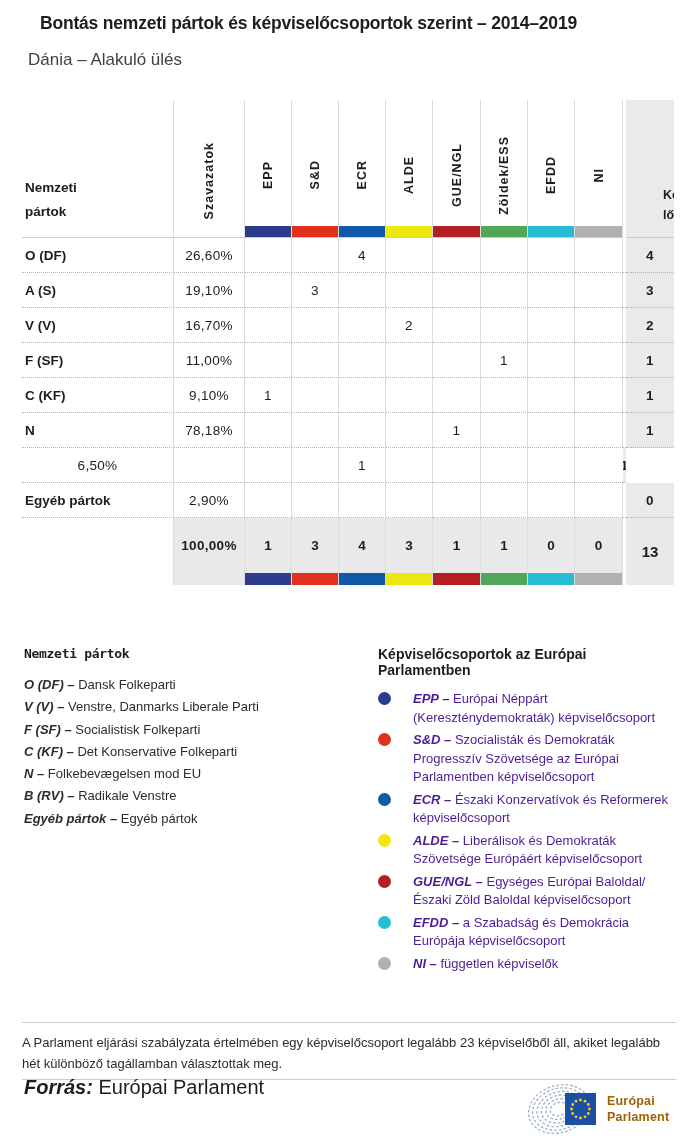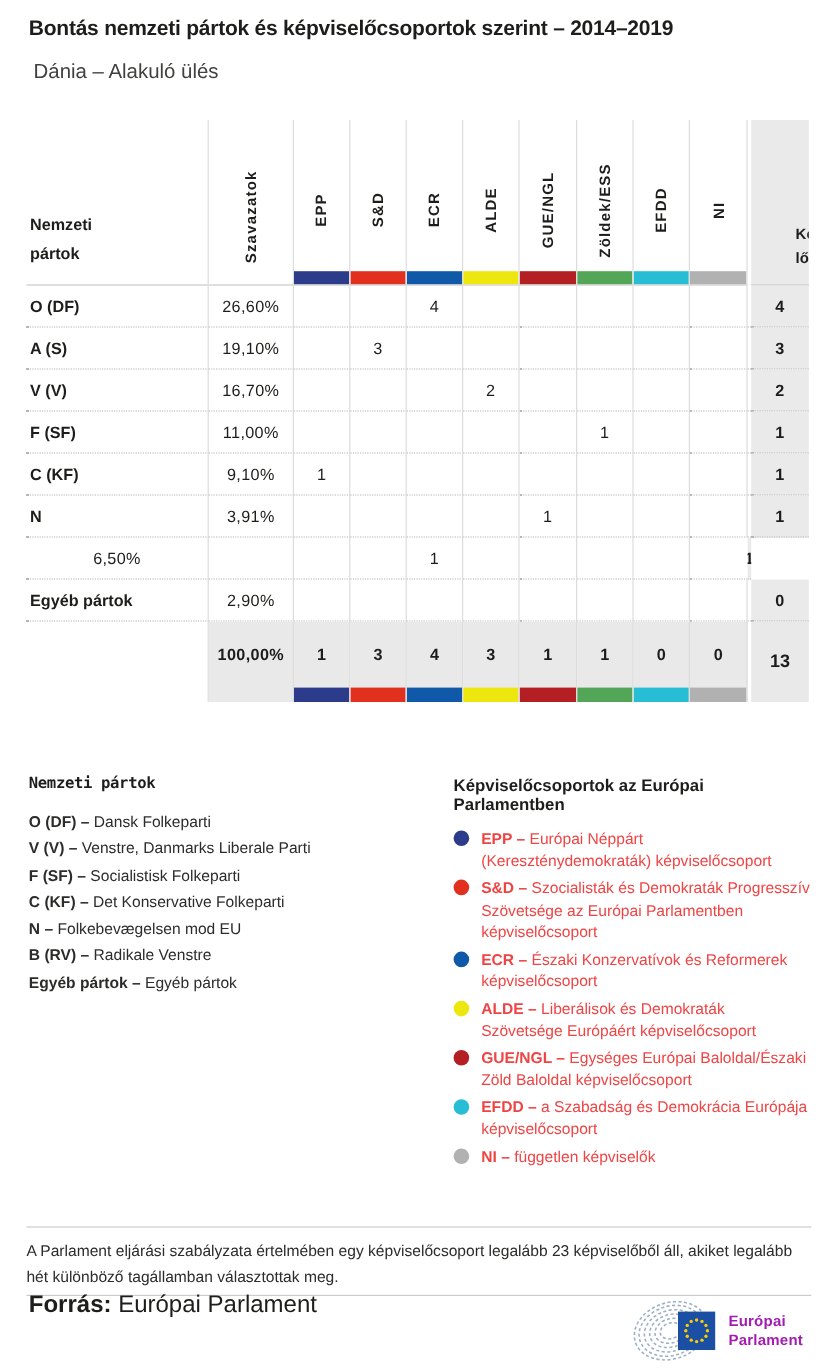--- a/index.html
+++ b/index.html
@@ -1,24 +1,24 @@
 <!DOCTYPE html>
 <html><head>
 <meta charset="utf-8">
 <style>
   html,body{margin:0;padding:0;}
   body{
     width:700px;height:1142px;position:relative;background:#fff;
     font-family:"Liberation Sans",sans-serif;color:#1d1d1b;
     -webkit-font-smoothing:antialiased;
   }
-  .b{font-weight:700;}
+  .b{font-weight:700;font-style:italic;}
 
   
-  .title{position:absolute;left:24px;top:13px;font-size:17.5px;font-weight:700;letter-spacing:-0.2px;}
+  .title{position:absolute;left:40px;top:13px;font-size:17.5px;font-weight:700;letter-spacing:-0.2px;}
   .subtitle{position:absolute;left:28px;top:50px;font-size:17px;font-weight:400;color:#414140;}
 
   
   .tbl{position:absolute;left:22px;top:100px;width:652px;}
   .row{display:grid;grid-template-columns:152px 71px 47px 47px 47px 47px 48px 47px 47px 48px 3px 48px;}
   .cell{box-sizing:border-box;overflow:hidden;}
   .c{border-right:1px solid #dcdcdc;}
   .graybg{background:#eaeaea;}
 
   .thead .cell{height:138px;border-bottom:1px solid #cbcbcb;}
@@ -46,27 +46,27 @@
   .tseats{display:flex;align-items:center;justify-content:center;font-weight:700;font-size:15px;}
 
   
   .legend-left{position:absolute;left:24px;top:640px;width:330px;}
   .legend-left h3{margin:6px 0 13px 0;font-family:"DejaVu Sans Mono",monospace;font-size:13px;font-weight:700;letter-spacing:-0.3px;}
   .pl-item{font-size:13px;line-height:22.3px;color:#2c2c2b;}
   .legend-right{position:absolute;left:378px;top:640px;width:298px;}
   .legend-right h3{margin:6px 0 12px 0;font-size:14px;font-weight:700;}
   .gl-item{display:flex;gap:10px;margin-bottom:4px;}
   .dot{width:13px;height:13px;border-radius:50%;flex:none;margin-top:2px;}
-  .gl-text{font-size:13px;line-height:18.5px;width:274px;color:#ef4444;}
+  .gl-text{font-size:13px;line-height:18.5px;width:274px;color:#4c1d95;margin-left:12px;}
 
   
   .note{position:absolute;left:22px;top:1022px;width:654px;border-top:1px solid #cccccc;border-bottom:1px solid #cccccc;padding:9px 0 5px 0;font-size:13px;line-height:21px;color:#2c2c2b;box-sizing:border-box;}
   .source{position:absolute;left:24px;top:1076px;font-size:20px;}
   .logo{position:absolute;left:527px;top:1084px;display:flex;align-items:center;gap:8px;}
-  .logo-text{font-size:12.5px;font-weight:700;line-height:16px;color:#a21caf;letter-spacing:0.2px;}
+  .logo-text{font-size:12.5px;font-weight:700;line-height:16px;color:#a16207;letter-spacing:0.2px;}
 </style>
 </head>
 <body>
 
 <div class="title">Bontás nemzeti pártok és képviselőcsoportok szerint – 2014–2019</div>
 <div class="subtitle">Dánia – Alakuló ülés</div>
 
 <div class="tbl">
 
   <div class="row thead">
@@ -200,21 +200,21 @@
     <div class="cell c"></div>
     <div class="cell c"></div>
     <div class="cell c"></div>
     <div class="cell c"></div>
     <div class="cell gapc"></div>
     <div class="cell graybg seats">1</div>
   </div>
 
   <div class="row drow">
     <div class="cell c party">N</div>
-    <div class="cell c">3,91%</div>
+    <div class="cell c">78,18%</div>
     <div class="cell c"></div>
     <div class="cell c"></div>
     <div class="cell c"></div>
     <div class="cell c"></div>
     <div class="cell c">1</div>
     <div class="cell c"></div>
     <div class="cell c"></div>
     <div class="cell c"></div>
     <div class="cell gapc"></div>
     <div class="cell graybg seats">1</div>

